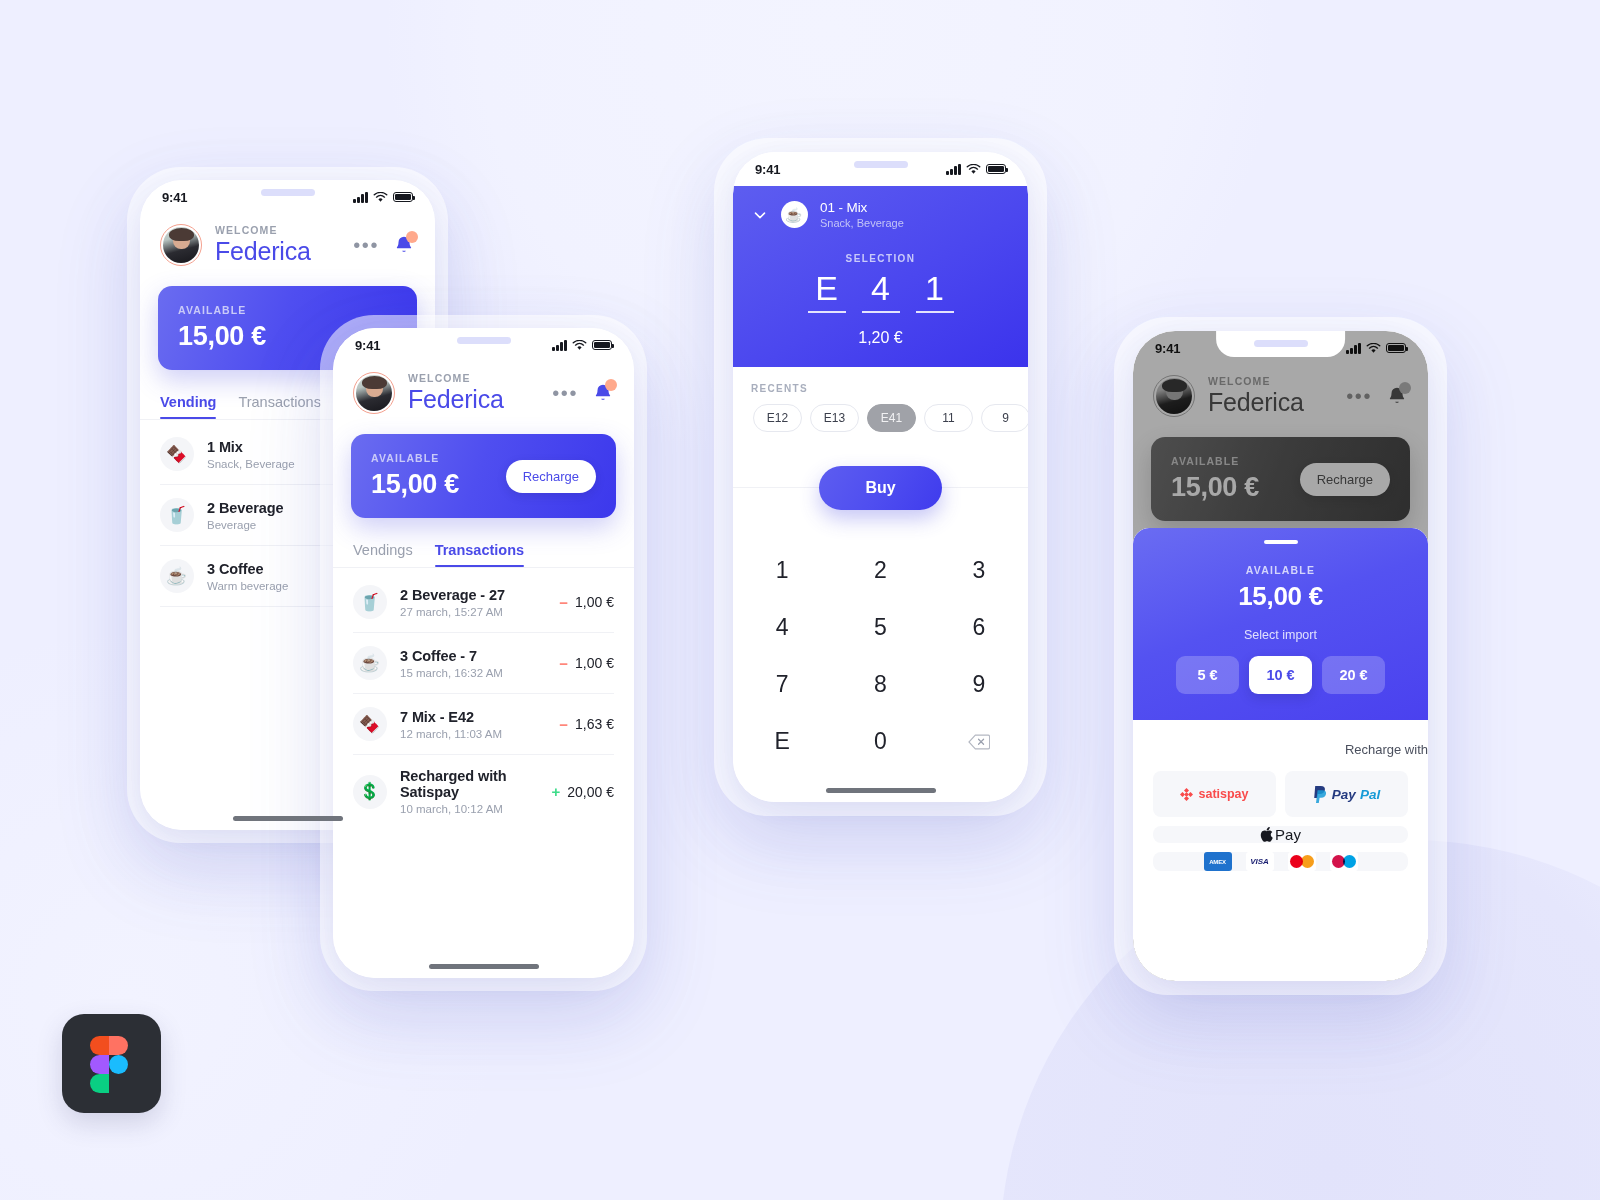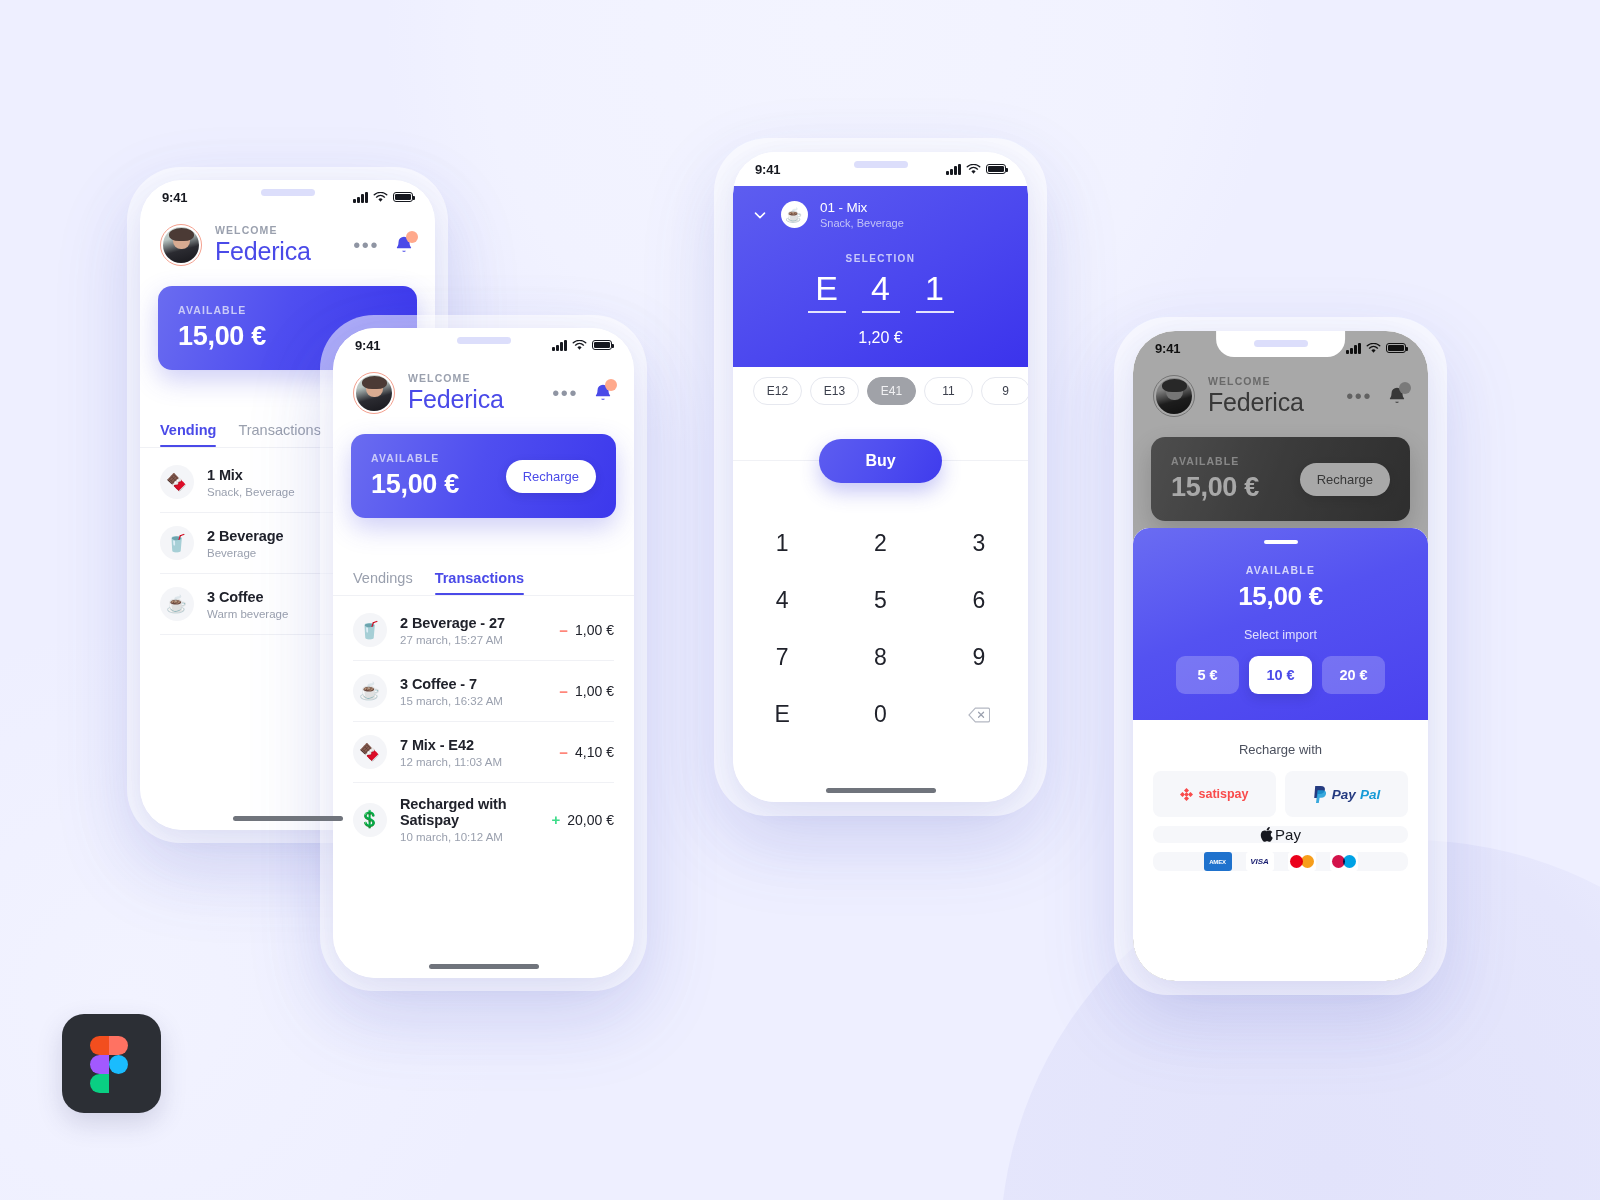--- a/index.html
+++ b/index.html
@@ -133,21 +133,21 @@
   .recharge-btn {
     margin-left: auto;
     background: #fff; color: #4a4ae8;
     font-size: 13px; border-radius: 999px;
     padding: 9px 17px; white-space: nowrap;
     box-shadow: 0 3px 10px rgba(35,35,120,0.18);
   }
 
   
   .tabs { display: flex; gap: 22px; padding: 0 20px; }
-  .tab { font-size: 14.5px; color: #9aa0ae; padding-bottom: 9px; position: relative; margin-top: 28px; }
+  .tab { font-size: 14.5px; color: #9aa0ae; padding-bottom: 9px; position: relative; }
   .tab.active { color: #4a4ae8; font-weight: bold; }
   .tab.active::after {
     content: ""; position: absolute; left: 0; right: 0; bottom: 0;
     height: 2.2px; background: #4a4ae8; border-radius: 2px;
   }
 
   
   .row { display: flex; align-items: center; padding: 13px 0 13px 0; margin: 0 20px; }
   .row + .row { border-top: 1px solid #f0f1f5; }
   .row-ico {
@@ -242,21 +242,21 @@
   .sheet-lbl { text-align: center; font-size: 10.5px; letter-spacing: 1.2px; color: #d4d5fb; font-weight: bold; }
   .sheet-amt { text-align: center; font-size: 26px; color: #fff; font-weight: bold; margin-top: 5px; letter-spacing: -0.3px; }
   .sheet-sel { text-align: center; font-size: 12.5px; color: #e0e0fd; margin-top: 16px; }
   .imports { display: flex; gap: 10px; justify-content: center; margin-top: 14px; }
   .imp {
     width: 63px; padding: 11px 0; border-radius: 9px; text-align: center;
     font-size: 14.5px; font-weight: bold; color: #fff;
     background: rgba(255,255,255,0.22);
   }
   .imp.sel { background: #fff; color: #4a4ae8; box-shadow: 0 4px 12px rgba(30,30,110,0.20); }
-  .pay-title { text-align: center; font-size: 13px; color: #4b505e; padding: 22px 0 14px; }
+  .pay-title { text-align: right; font-size: 13px; color: #4b505e; padding: 22px 0 14px; }
   .pay-grid { padding: 0 20px; display: flex; flex-direction: column; gap: 9px; }
   .pay-row2 { display: flex; gap: 9px; }
   .pay-cell {
     background: #f6f7fa; border-radius: 8px; height: 46px; flex: 1;
     display: flex; align-items: center; justify-content: center; gap: 4px;
   }
   .cards { display: flex; gap: 14px; align-items: center; }
   .cbadge { width: 28px; height: 19px; border-radius: 3px; display: flex; align-items: center; justify-content: center; overflow: hidden; }
   .amex { background: #1f72cd; color: #fff; font-size: 6px; font-weight: bold; letter-spacing: -0.2px; }
   .visa { background: #fff; color: #1a1f71; font-size: 8px; font-weight: bold; font-style: italic; }
@@ -454,21 +454,21 @@
         </div>
       </div>
       <div class="row">
         <div class="row-ico">🍫</div>
         <div class="row-body">
           <div class="row-title">7 Mix - E42</div>
           <div class="row-sub">12 march, 11:03 AM</div>
         </div>
         <div class="row-amt">
           <span class="sign-neg">−</span>
-          <span>4,10 €</span>
+          <span>1,63 €</span>
         </div>
       </div>
       <div class="row">
         <div class="row-ico">💲</div>
         <div class="row-body">
           <div class="row-title">Recharged with Satispay</div>
           <div class="row-sub">10 march, 10:12 AM</div>
         </div>
         <div class="row-amt">
           <span class="sign-pos">+</span>
@@ -517,20 +517,21 @@
       </div>
       <div class="p3-sel-lbl">SELECTION</div>
       <div class="p3-digits">
         <div class="p3-dig">E</div>
         <div class="p3-dig">4</div>
         <div class="p3-dig">1</div>
       </div>
       <div class="p3-price">1,20 €</div>
     </div>
 
+    <div class="p3-recents-lbl">RECENTS</div>
     <div class="chips">
       <div class="chip">E12</div>
       <div class="chip">E13</div>
       <div class="chip sel">E41</div>
       <div class="chip">11</div>
       <div class="chip">9</div>
     </div>
 
     <div class="buy-wrap">
       <div class="buy-line"></div>

